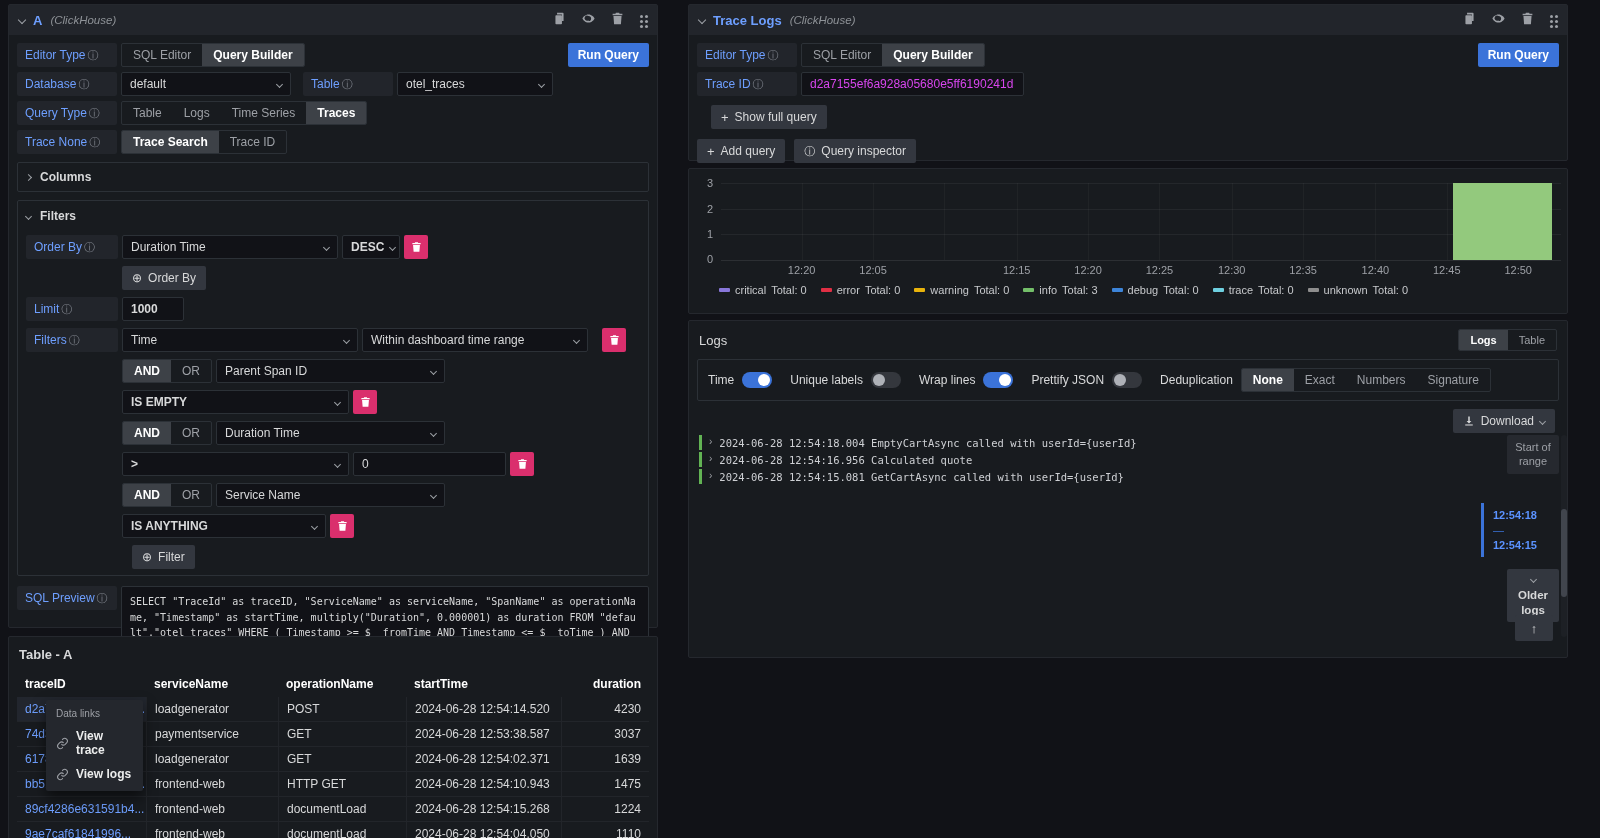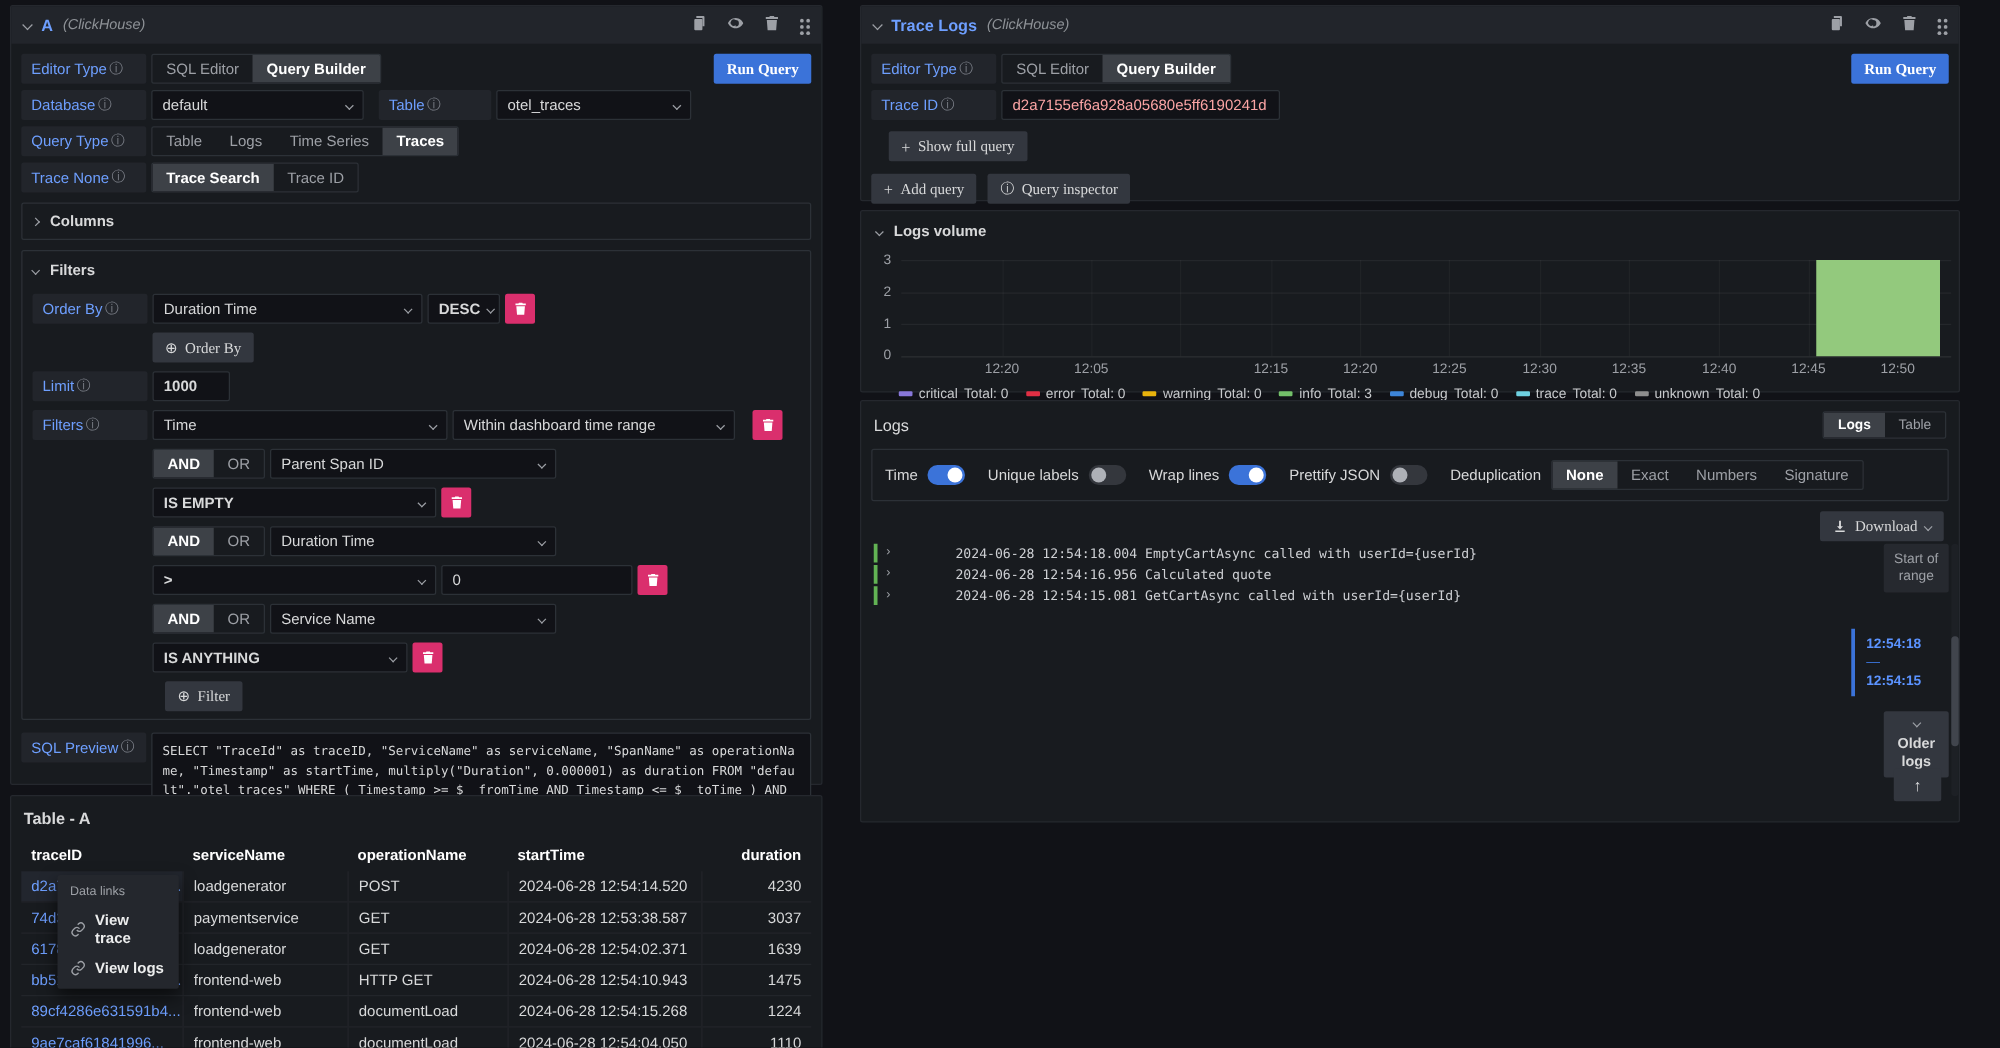--- a/index.html
+++ b/index.html
@@ -34,21 +34,21 @@
 
   .sel, .inp { height:24px; background:#111217; border:1px solid #2c3137; border-radius:2px; color:#d8d9da; display:flex; align-items:center; gap:6px; padding:0 8px; }
   .sel .caret { margin-left:auto; }
   input.inp { outline:none; font-family:inherit; font-size:12px; }
 
   .seg { display:flex; align-items:stretch; border:1px solid #2c3137; border-radius:2px; height:24px; overflow:hidden; }
   .seg .opt { display:flex; align-items:center; padding:0 11px; color:#9da0a6; cursor:pointer; white-space:nowrap; }
   .seg .opt.active { background:#3d4147; color:#ffffff; font-weight:bold; }
   .seg.sm { height:22px; font-size:11px; }
 
-  .btn { height:24px; display:inline-flex; align-items:center; gap:6px; padding:0 10px; border-radius:2px; border:none; color:#d8d9da; font-size:12px; font-family:Liberation Serif, serif; cursor:pointer; white-space:nowrap; }
+  .btn { height:24px; display:inline-flex; align-items:center; gap:6px; padding:0 10px; border-radius:2px; border:none; color:#d8d9da; font-size:12px; font-family:Liberation Sans, sans-serif; cursor:pointer; white-space:nowrap; }
   .btn-primary { background:#3b73d9; color:#fff; font-weight:bold; }
   .btn-sec { background:#33373f; font-weight:500; }
   .btn-danger { background:#da2f6d; width:24px; padding:0; justify-content:center; flex:none; }
   .btn-danger svg { width:11px; height:12px; fill:#fff; }
   .spacer { flex:1; }
 
   .box { border:1px solid #2c3137; border-radius:2px; padding:6px 8px; }
   .sec-title { display:flex; align-items:center; gap:9px; font-weight:bold; color:#d8d9da; padding:2px 0; }
   .f-row { display:flex; gap:4px; align-items:center; margin-top:7px; }
   .indent { margin-left:96px; }
@@ -97,21 +97,21 @@
   .tgl.on { background:#3b73d9; }
   .tgl.on .knob { left:auto; right:2px; background:#fff; }
 
   .lg-content { position:relative; margin-top:6px; height:234px; }
   .dl-btn { position:absolute; top:2px; right:12px; }
   .dl-btn svg { width:12px; height:12px; fill:#d8d9da; }
   .loglines { padding:27px 0 0 10px; display:flex; flex-direction:column; }
   .logline { display:flex; align-items:center; height:17px; gap:7px; }
   .lvlbar { width:3px; height:15px; background:#62b354; flex:none; }
   .lchv { color:#9da0a6; font-size:10px; margin-top:-2px; }
-  .ltext { font-family:"DejaVu Sans Mono", monospace; font-size:10.5px; color:#ced0d4; white-space:nowrap;margin-left:45px; }
+  .ltext { font-family:"DejaVu Sans Mono", monospace; font-size:10.5px; color:#ced0d4; white-space:nowrap; }
 
   .start-range { position:absolute; top:28px; right:8px; width:52px; background:#26292f; border-radius:2px; padding:5px 4px; text-align:center; font-size:11px; color:#9da0a6; line-height:1.3; }
   .timeline { position:absolute; top:96px; right:30px; border-left:3px solid #3b73d9; padding:6px 0 6px 9px; display:flex; flex-direction:column; gap:3px; color:#5b93ff; font-size:11px; font-weight:bold; }
   .tdash { color:#3b73d9; font-weight:normal; }
   .older { position:absolute; top:162px; right:8px; width:52px; background:#33373f; border:none; border-radius:2px; color:#d8d9da; font-family:inherit; font-size:11.5px; font-weight:bold; padding:5px 2px; text-align:center; line-height:1.25; cursor:pointer; }
   .older .chv { margin-bottom:3px; }
   .upbtn { position:absolute; top:208px; right:14px; width:38px; height:26px; background:#33373f; border:none; border-radius:2px; color:#d8d9da; font-size:13px; cursor:pointer; }
   .vsb { position:absolute; right:0; top:28px; width:6px; height:202px; background:#1d2025; border-radius:3px; }
   .vsb-thumb { position:absolute; top:74px; height:88px; width:6px; background:#41454d; border-radius:3px; }
 
@@ -452,21 +452,21 @@
         <div class="opt active">Query Builder</div>
       </div>
       <div class="spacer"></div>
       <button class="btn btn-primary">Run Query</button>
     </div>
     <div class="row">
       <div class="lbl">
           <span>Trace ID</span>
           <span class="info">ⓘ</span>
         </div>
-      <input class="inp" style="width: 223px; color: #fca5a5;" value="d2a7155ef6a928a05680e5ff6190241d">
+      <input class="inp" style="width: 223px; color: #d946ef;" value="d2a7155ef6a928a05680e5ff6190241d">
     </div>
     <div class="row" style="margin-top:4px; margin-left:14px;">
       <button class="btn btn-sec">
           <span class="plus">+</span>
           <span>Show full query</span>
         </button>
     </div>
     <div class="row" style="margin-top:5px;">
       <button class="btn btn-sec">
           <span class="plus">+</span>
@@ -474,24 +474,20 @@
         </button>
       <button class="btn btn-sec" style="margin-left:5px;">
           <span class="info" style="color:#d8d9da">ⓘ</span>
           <span>Query inspector</span>
         </button>
     </div>
   </div>
 </div>
 
 <div class="panel" style="left:688px; top:168px; width:880px; height:146px;">
-  <div class="lv-head">
-    <span class="chv sm"></span>
-    <span>Logs volume</span>
-  </div>
   <div class="lv-plot">
     <div class="gridh" style="top:0;"></div>
     <div class="gridh" style="top:33.3%;"></div>
     <div class="gridh" style="top:66.7%;"></div>
     <div class="gridv" style="left:9.6%;"></div>
     <div class="gridv" style="left:18.1%;"></div>
     <div class="gridv" style="left:26.6%;"></div>
     <div class="gridv" style="left:35.2%;"></div>
     <div class="gridv" style="left:43.7%;"></div>
     <div class="gridv" style="left:52.2%;"></div>

